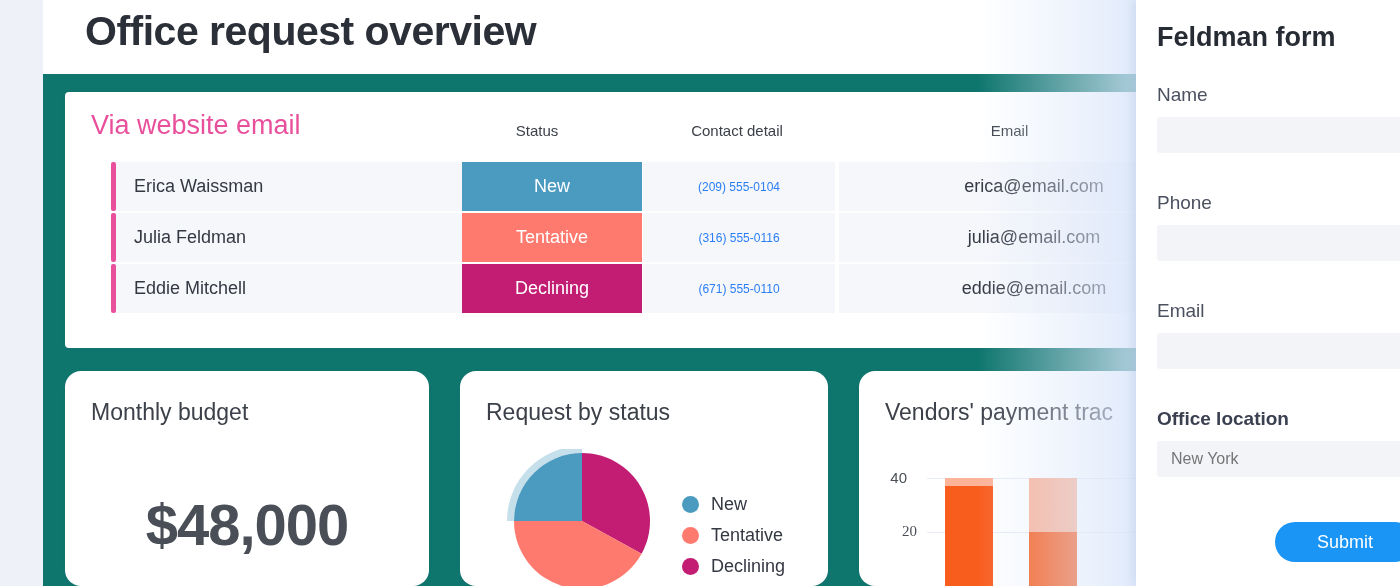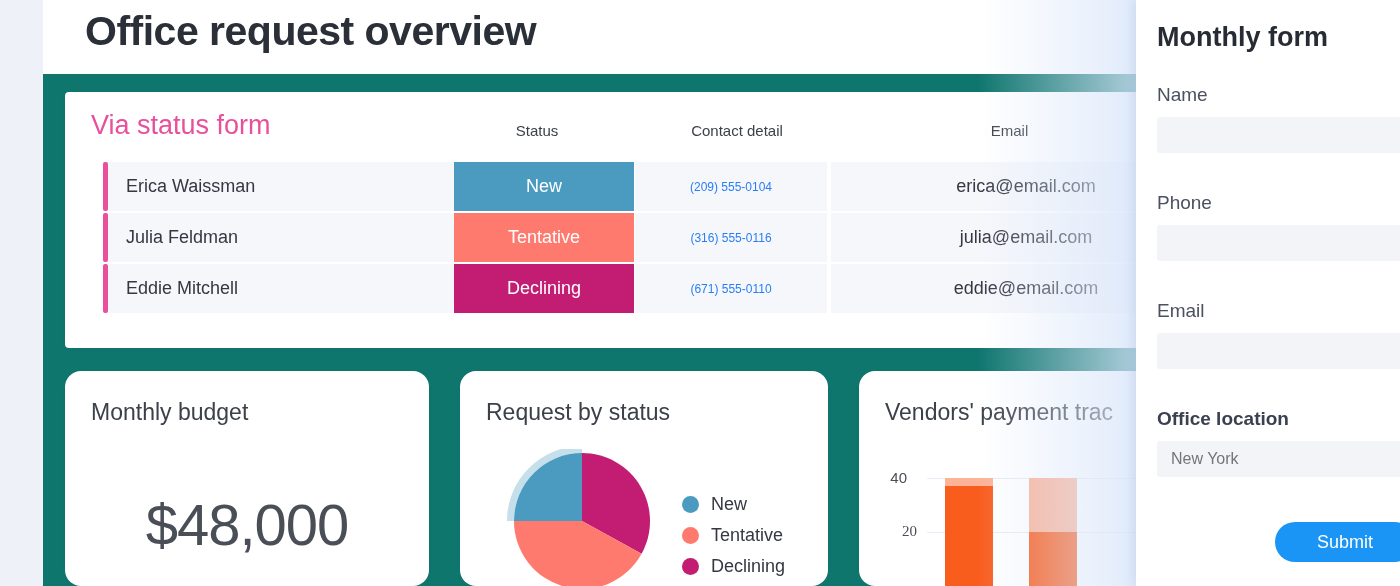--- a/index.html
+++ b/index.html
@@ -34,21 +34,21 @@
   }
   .col-head {
     position: absolute; top: 30px;
     font-size: 15px; color: #3c4049; text-align: center;
   }
   .ch-status  { left: 372px; width: 200px; }
   .ch-contact { left: 575px; width: 194px; }
   .ch-email   { left: 772px; width: 345px; }
 
   .row {
-    position: absolute; left: 16px; width: 1190px; height: 49px; text-align: center;
+    position: absolute; left: 24px; width: 1190px; height: 49px; text-align: center;
   }
   .row-r0 { top: 70px; }
   .row-r1 { top: 121px; }
   .row-r2 { top: 172px; }
 
   .accent-bar {
     position: absolute; left: 22px; top: 0; width: 5px; height: 49px;
     background: #e8509c; border-radius: 2px;
   }
   .cell-name {
@@ -80,21 +80,21 @@
   }
   .card-budget { left: 22px; width: 364px; }
   .card-pie    { left: 417px; width: 368px; }
   .card-bar    { left: 816px; width: 390px; }
   .card-title {
     position: absolute; left: 26px; top: 28px;
     font-size: 23px; color: #3c4049; white-space: nowrap;
   }
   .budget-value {
     position: absolute; left: 0; top: 120px; width: 364px;
-    text-align: center; font-size: 58px; font-weight: normal; color: #4a4f57;
+    text-align: center; font-size: 58px; font-weight: bold; color: #4a4f57;
     letter-spacing: -1px;
   }
 
   
   .pie-wrap { position: absolute; left: 40px; top: 78px; width: 180px; height: 150px; }
   .legend { position: absolute; left: 222px; top: 118px; }
   .legend-row { display: flex; align-items: center; height: 31px; }
   .legend-dot { width: 17px; height: 17px; border-radius: 50%; margin-right: 12px; }
   .legend-label { font-size: 18px; color: #343842; white-space: nowrap; }
 
@@ -144,21 +144,21 @@
 </head>
 <body>
 
 <div id="app">
 
   <div class="header">
     <h1>Office request overview</h1>
   </div>
 
   <div class="table-card">
-    <div class="via-form">Via status form</div>
+    <div class="via-form">Via website email</div>
     <div class="col-head ch-contact">Contact detail</div>
     <div class="col-head ch-status">Status</div>
     <div class="col-head ch-email">Email</div>
 
     <div class="row row-r0">
       <div class="accent-bar"></div>
       <div class="cell-name">Erica Waissman</div>
       <div class="cell-status" style="background: rgb(75, 155, 192);">New</div>
       <div class="cell-contact">(209) 555-0104</div>
       <div class="cell-email">erica@email.com</div>
@@ -230,21 +230,21 @@
             <div class="seg" style="height: 54.1667px; background: rgb(252, 179, 152);"></div>
             <div class="seg" style="height: 54.1667px; background: rgb(249, 93, 30);"></div>
           </div>
         </div>
       </div>
   </div>
 
   <div class="right-fade"></div>
 
   <div class="form-panel">
-    <div class="form-title">Monthly form</div>
+    <div class="form-title">Feldman form</div>
 
     <div class="field f-name">
       <div class="field-label">Name</div>
       <input class="field-input" type="text" placeholder="" value="" style="">
     </div>
 
     <div class="field f-phone">
       <div class="field-label">Phone</div>
       <input class="field-input" type="text" placeholder="" value="" style="">
     </div>

